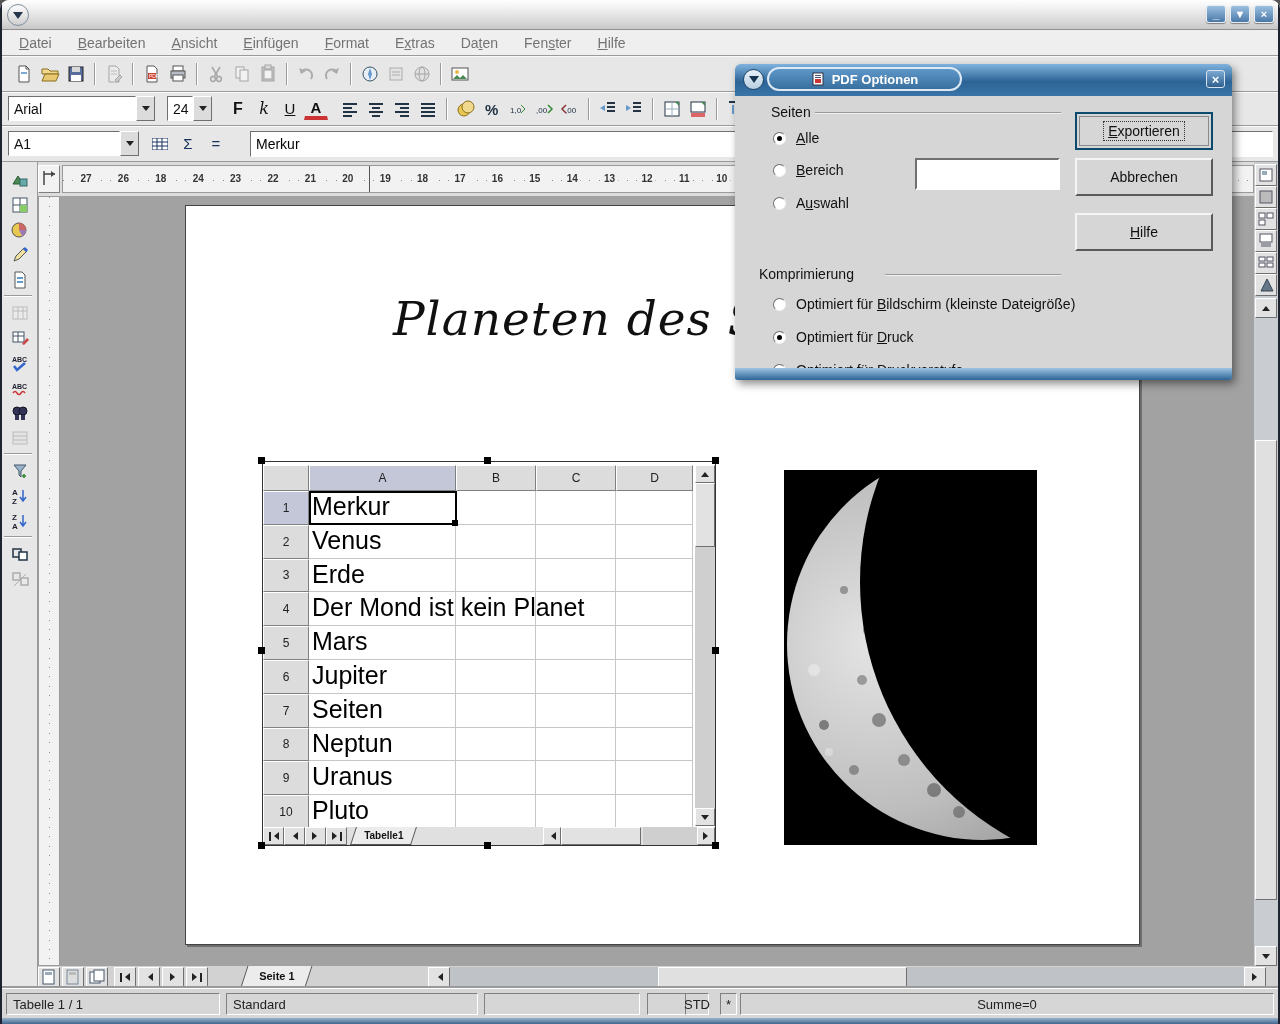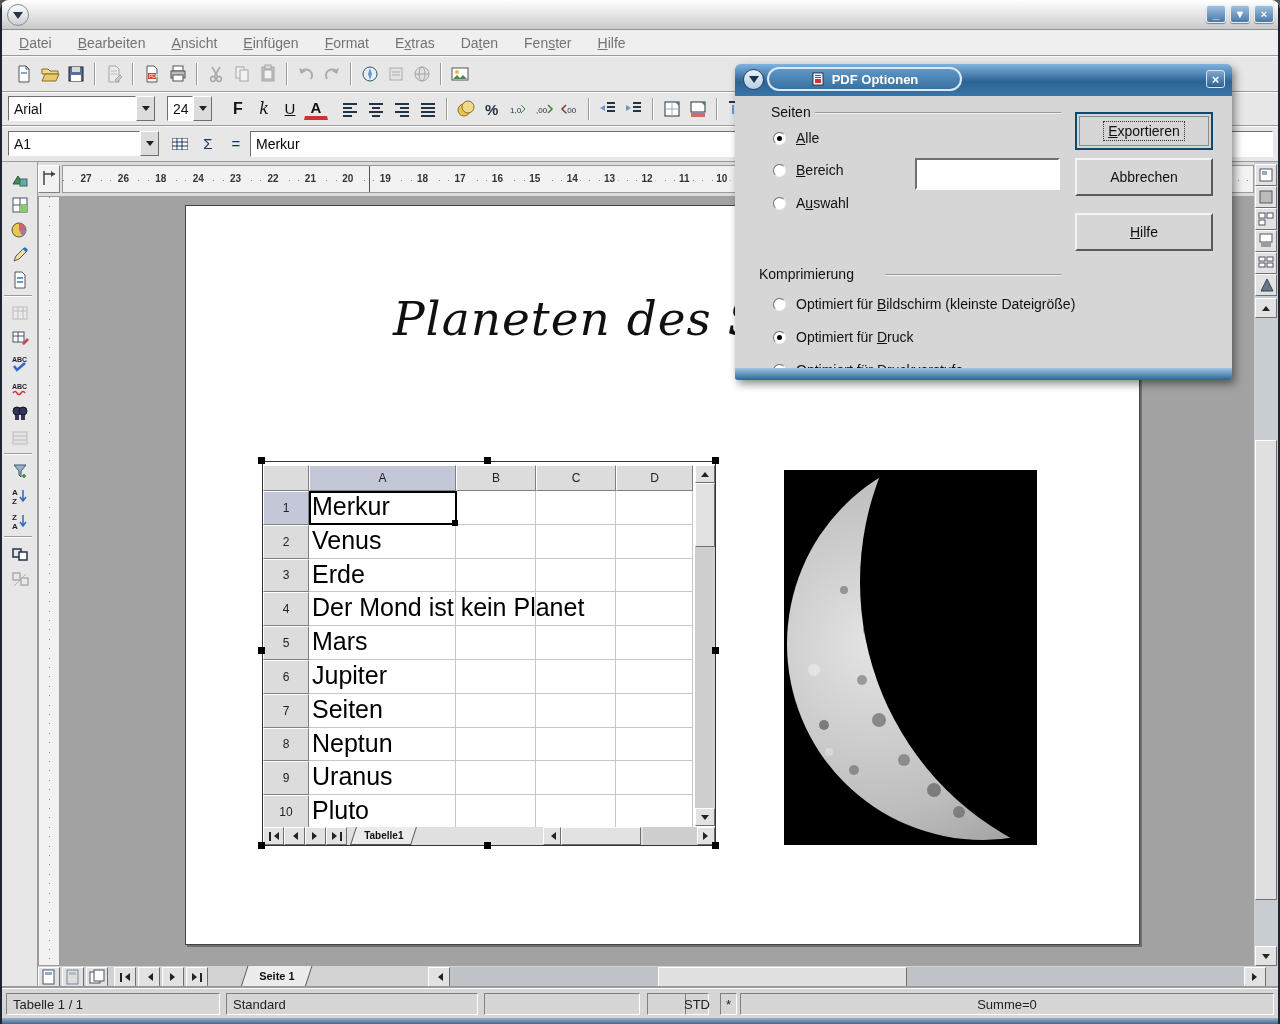--- a/index.html
+++ b/index.html
@@ -448,21 +448,21 @@
               <line x1="7" y1="5" x2="7" y2="14"></line>
               <line x1="13" y1="9" x2="13" y2="14"></line>
             </g>
           </svg>
         </div>
       </div>
   </div>
 
   <div class="bar fbar">
     <div class="combo" style="margin-left:6px">
-      <div class="fld" style="width:132px">A1</div>
+      <div class="fld" style="width:112px">A1</div>
       <div class="arrow">
           <div class="tri-d"></div>
         </div>
     </div>
     <div class="fbtn" style="margin-left:10px">
       <svg width="16" height="12" viewBox="0 0 16 12">
           <rect x="0" y="0" width="16" height="12" fill="#fff" stroke="#16355c"></rect>
           <line x1="0" y1="4" x2="16" y2="4" stroke="#16355c"></line>
           <line x1="0" y1="8" x2="16" y2="8" stroke="#16355c"></line>
           <line x1="5" y1="0" x2="5" y2="12" stroke="#16355c"></line>

